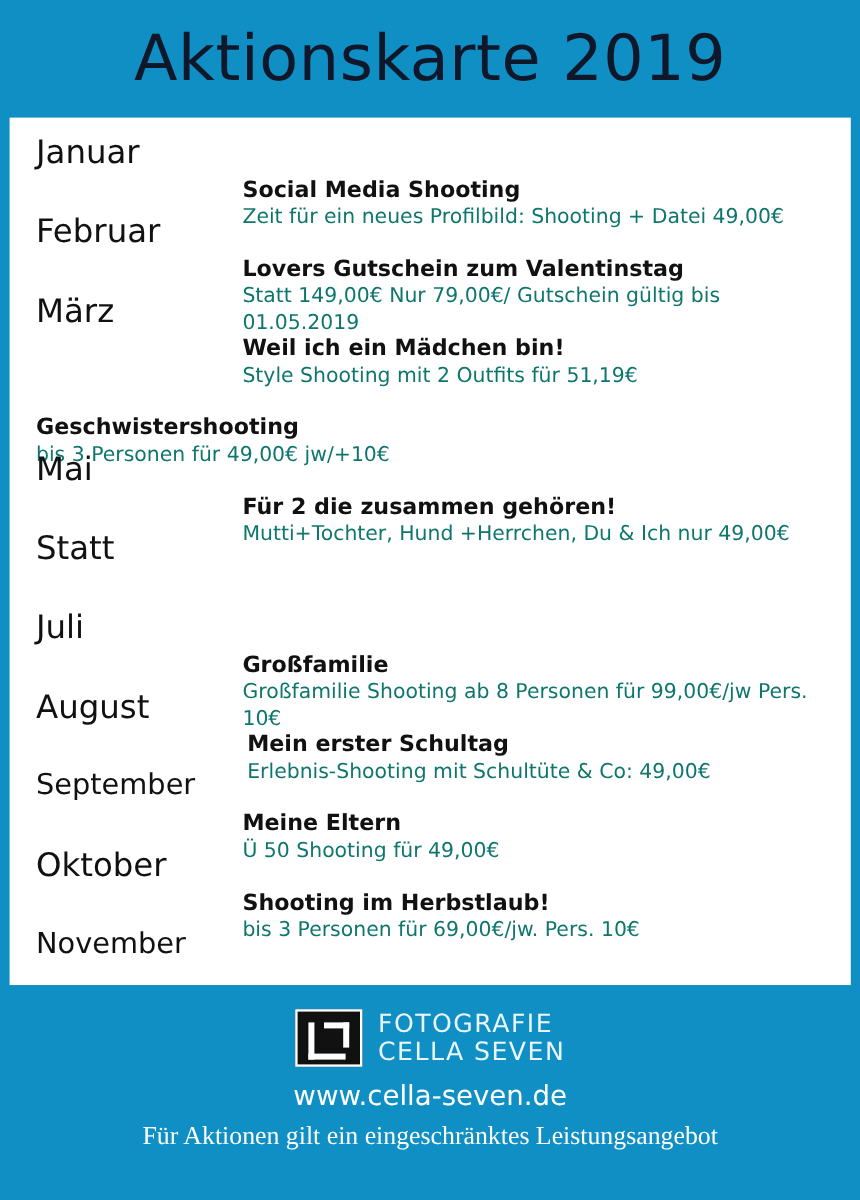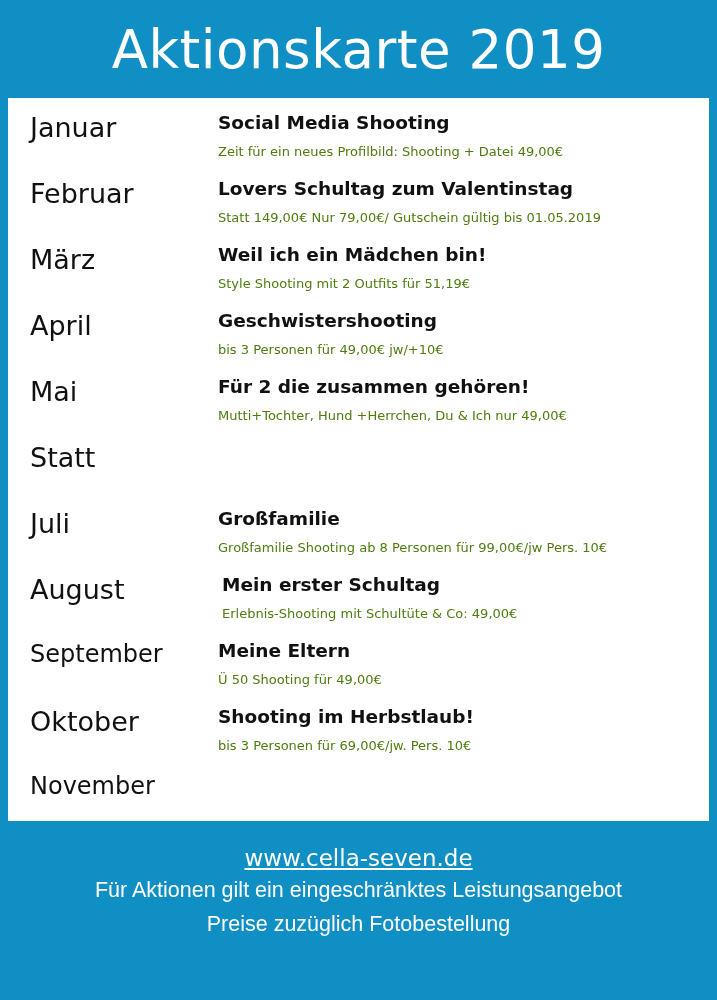--- a/index.html
+++ b/index.html
@@ -21,40 +21,39 @@
     box-sizing: border-box;
   }
   .header {
     height: 98px;
     display: flex;
     align-items: center;
     justify-content: center;
     background: #0f8fc4;
   }
   .header-title {
-    color: #ffffff;
+    color: #0f172a;
     font-size: 53px;
     letter-spacing: 0.5px;
     font-weight: normal;
     font-family: "DejaVu Sans", sans-serif;
   }
   .body-panel {
     background: #ffffff;
     margin: 0 8px;
     padding: 10px 0 6px 0;
     height: 723px;
     box-sizing: border-box;
   }
   .row {
     display: flex;
     align-items: flex-start;
     padding: 0 18px 0 22px;
     height: 66px;
     box-sizing: border-box;
-    gap: 16px;
   }
   .month {
     width: 172px;
     flex: 0 0 172px;
     font-size: 27px;
     color: #111111;
     font-family: "DejaVu Sans", sans-serif;
     line-height: 1.0;
     padding-top: 6px;
     white-space: nowrap;
@@ -65,27 +64,28 @@
   .offer {
     flex: 1 1 auto;
     padding-top: 3px;
   }
   .offer-title {
     font-size: 18.5px;
     font-weight: bold;
     color: #111111;
     font-family: "DejaVu Sans", sans-serif;
     line-height: 1.25;
+    margin-top: 36px;
   }
   .offer-desc {
-    font-size: 13px;
-    color: #4d7c0f;
+    font-size: 17px;
+    color: #0f766e;
     font-family: "DejaVu Sans", sans-serif;
     line-height: 1.3;
-    margin-top: 10px;
+    margin-top: 0;
   }
   .offer.indent .offer-title,
   .offer.indent .offer-desc {
     padding-left: 4px;
   }
   .footer {
     position: relative;
     height: 170px;
     background: #0f8fc4;
     text-align: center;
@@ -137,26 +137,25 @@
   }
   .logo-text .l2 {
     font-size: 21px;
     letter-spacing: 1.2px;
   }
   .website {
     color: #ffffff;
     font-size: 23px;
     font-family: "DejaVu Sans", sans-serif;
     margin-top: 8px;
-    text-decoration: underline;
   }
   .note {
     color: #ffffff;
     font-size: 21.5px;
-    font-family: Liberation Sans, sans-serif;
+    font-family: Liberation Serif, serif;
     line-height: 1.28;
     margin-top: 6px;
   }
 </style>
 </head>
 <body>
 
 <div class="poster">
 
   <div class="header">
@@ -169,35 +168,34 @@
       <div class="month">Januar</div>
       <div class="offer">
         <div class="offer-title">Social Media Shooting</div>
         <div class="offer-desc">Zeit für ein neues Profilbild: Shooting + Datei 49,00€</div>
       </div>
     </div>
 
     <div class="row">
       <div class="month">Februar</div>
       <div class="offer">
-        <div class="offer-title">Lovers Schultag zum Valentinstag</div>
+        <div class="offer-title">Lovers Gutschein zum Valentinstag</div>
         <div class="offer-desc">Statt 149,00€ Nur 79,00€/ Gutschein gültig bis 01.05.2019</div>
       </div>
     </div>
 
     <div class="row">
       <div class="month">März</div>
       <div class="offer">
         <div class="offer-title">Weil ich ein Mädchen bin!</div>
         <div class="offer-desc">Style Shooting mit 2 Outfits für 51,19€</div>
       </div>
     </div>
 
     <div class="row">
-      <div class="month">April</div>
       <div class="offer">
         <div class="offer-title">Geschwistershooting</div>
         <div class="offer-desc">bis 3 Personen für 49,00€ jw/+10€</div>
       </div>
     </div>
 
     <div class="row">
       <div class="month">Mai</div>
       <div class="offer">
         <div class="offer-title">Für 2 die zusammen gehören!</div>
@@ -241,18 +239,27 @@
       </div>
     </div>
 
     <div class="row">
       <div class="month small">November</div>
     </div>
 
   </div>
 
   <div class="footer">
+    <div class="logo-block">
+      <div class="logo-mark">
+        <div class="inner-l"></div>
+        <div class="inner-r"></div>
+      </div>
+      <div class="logo-text">
+        <div class="l1">FOTOGRAFIE</div>
+        <div class="l2">CELLA SEVEN</div>
+      </div>
+    </div>
     <div class="website">www.cella-seven.de</div>
     <div class="note">Für Aktionen gilt ein eingeschränktes Leistungsangebot</div>
-    <div class="note">Preise zuzüglich Fotobestellung</div>
   </div>
 
 </div>
 
 </body></html>

